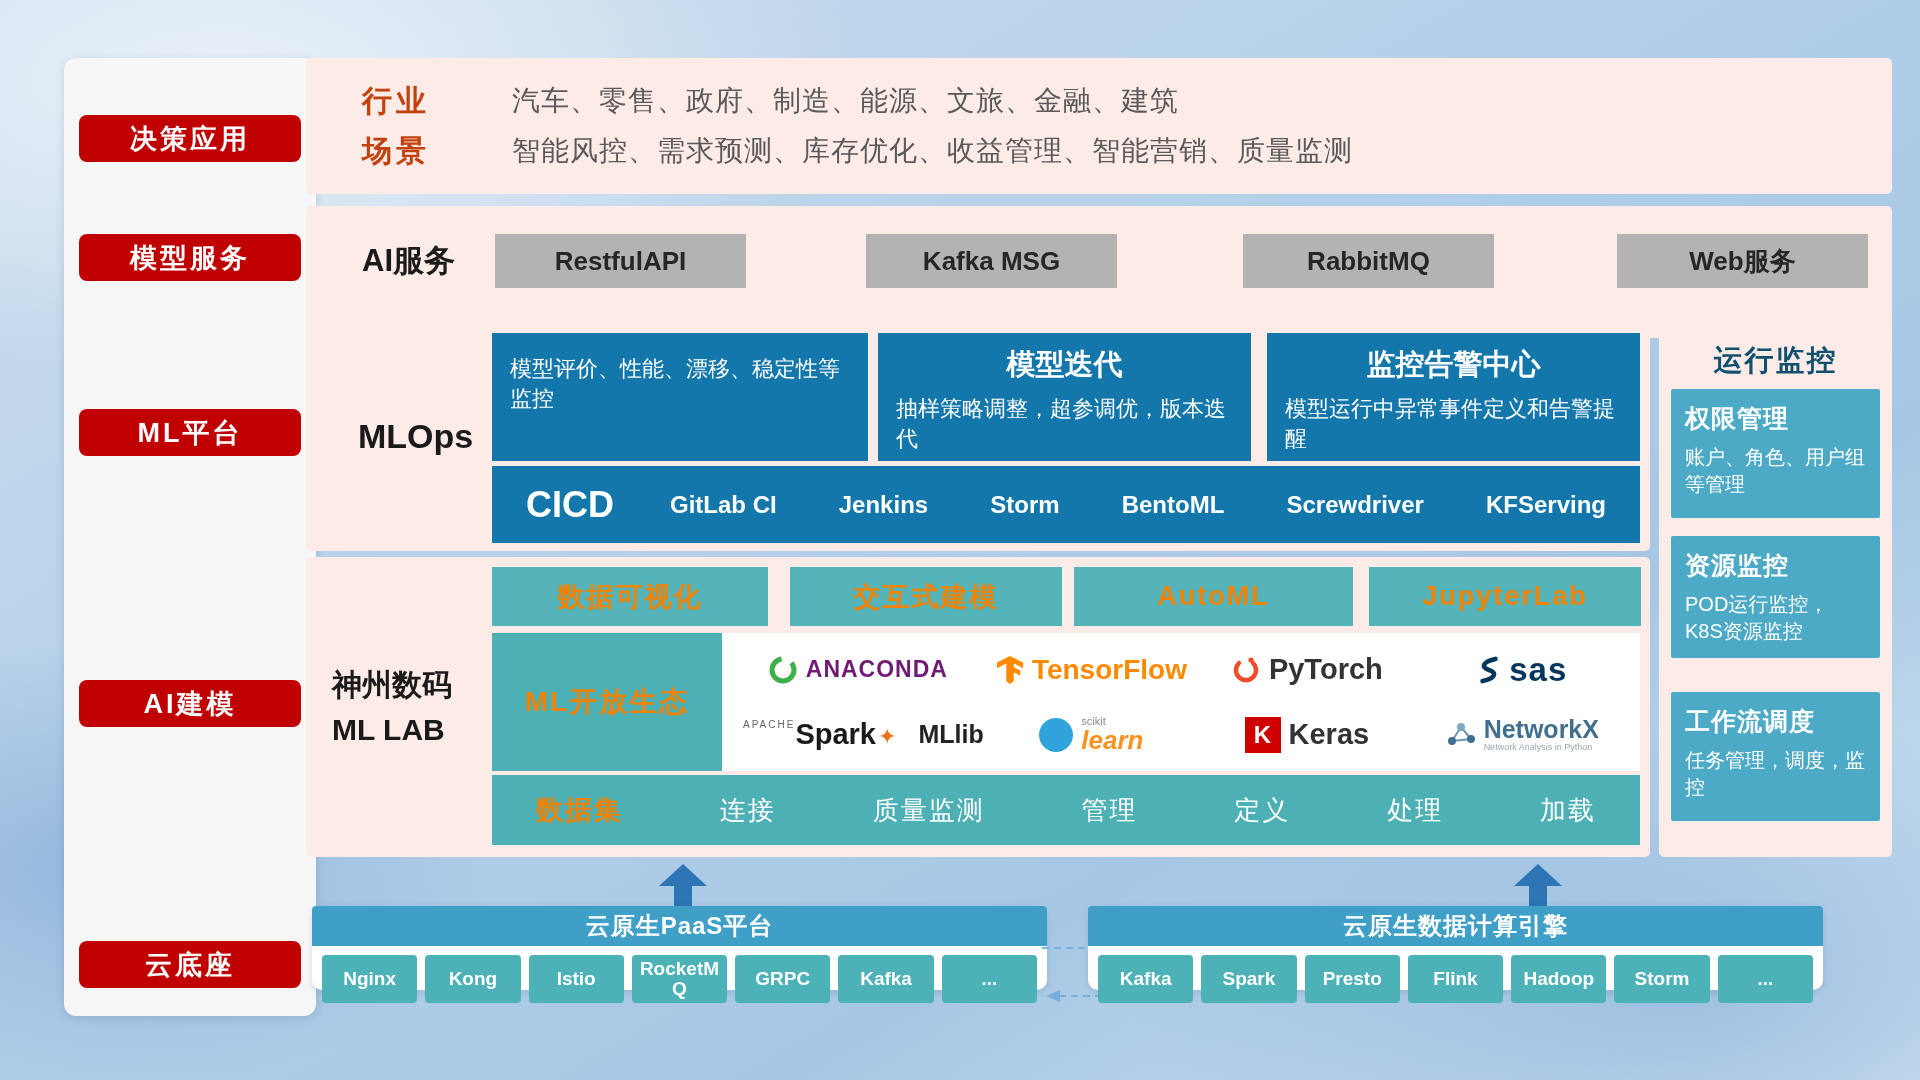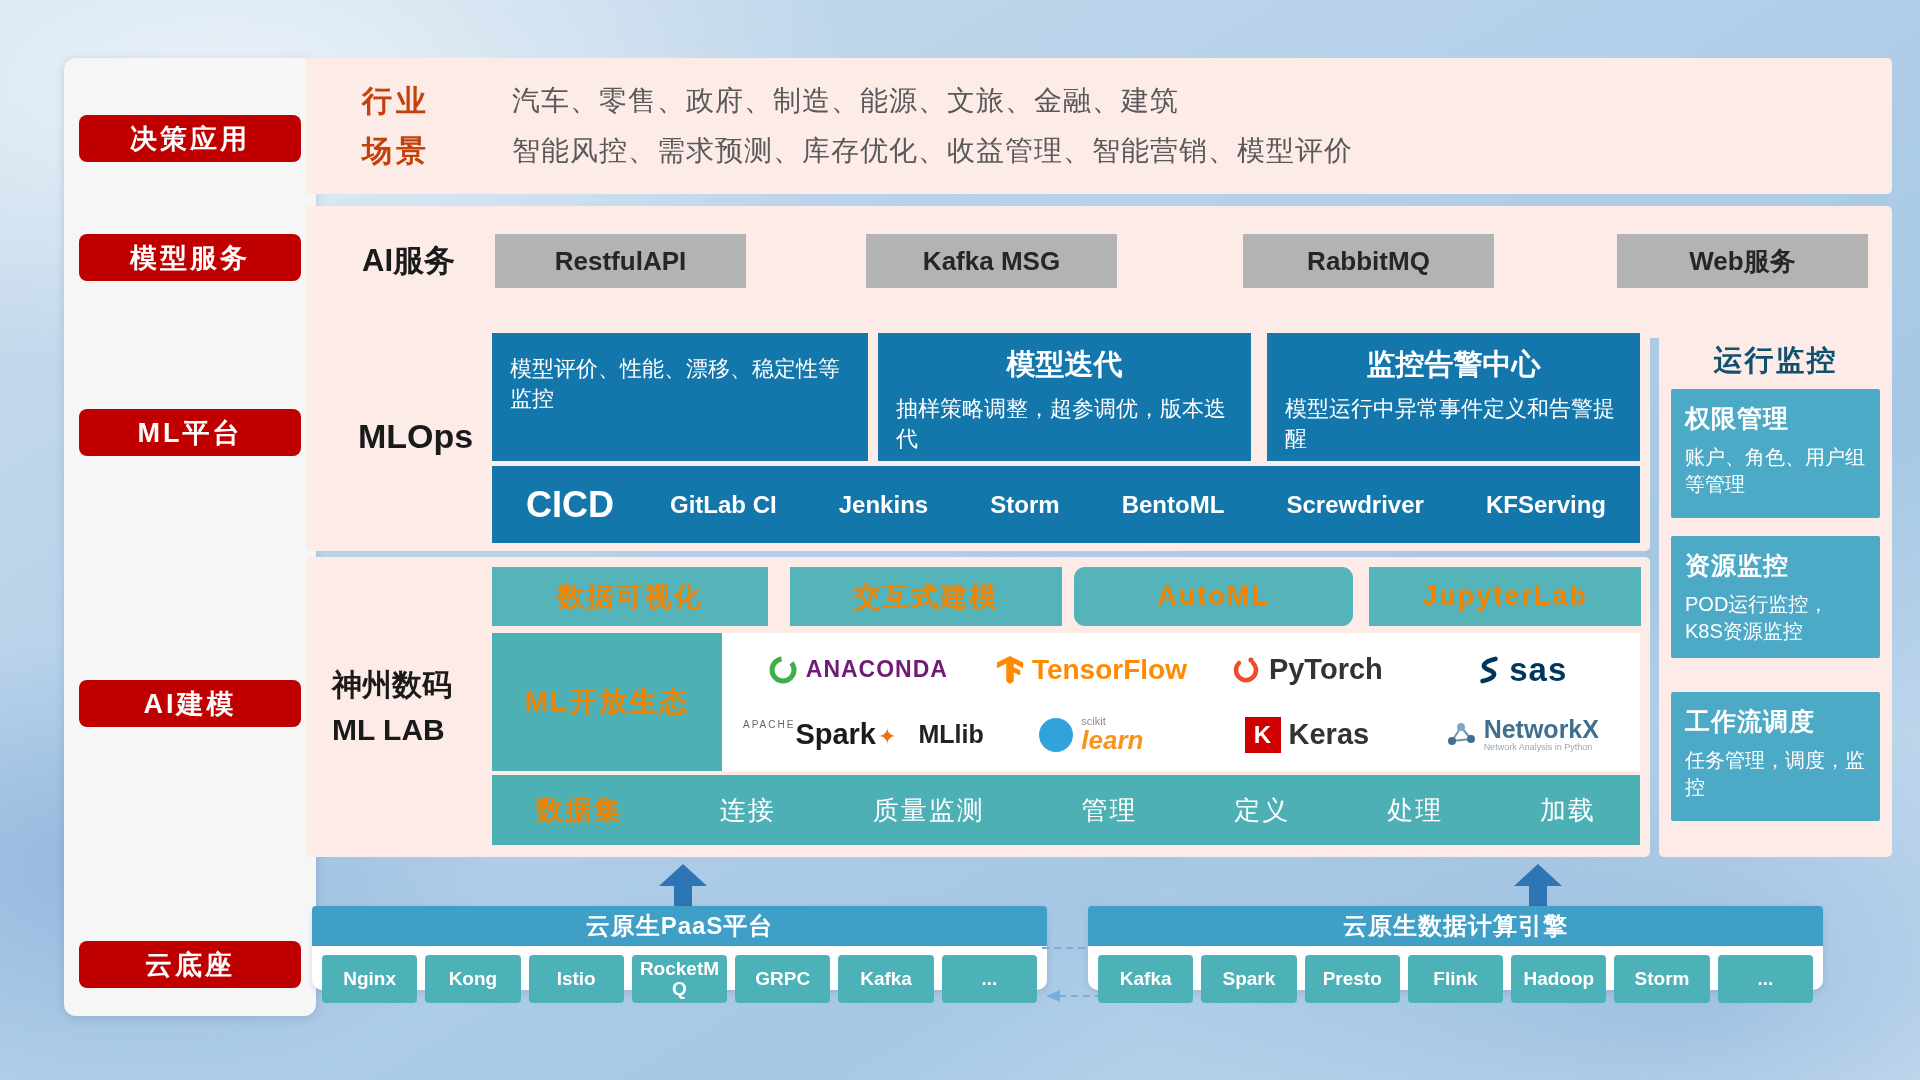--- a/index.html
+++ b/index.html
@@ -91,21 +91,21 @@
     <div class="nav-btn" style="top:883px">云底座</div>
   </aside>
 
   <section class="panel" style="left:306px;top:58px;width:1586px;height:136px;padding-top:18px;box-sizing:border-box;">
     <div class="ind-line" style="padding-left:56px">
       <span class="ind-label">行业</span>
       <span class="ind-text">汽车、零售、政府、制造、能源、文旅、金融、建筑</span>
     </div>
     <div class="ind-line" style="padding-left:56px">
       <span class="ind-label">场景</span>
-      <span class="ind-text">智能风控、需求预测、库存优化、收益管理、智能营销、模型评价</span>
+      <span class="ind-text">智能风控、需求预测、库存优化、收益管理、智能营销、质量监测</span>
     </div>
   </section>
 
   <section class="panel" style="left:306px;top:206px;width:1586px;height:132px;">
     <div class="svc-label">AI服务</div>
     <div class="gray-btn" style="left:189px">RestfulAPI</div>
     <div class="gray-btn" style="left:560px">Kafka MSG</div>
     <div class="gray-btn" style="left:937px">RabbitMQ</div>
     <div class="gray-btn" style="left:1311px">Web服务</div>
   </section>
@@ -155,21 +155,21 @@
   </aside>
 
   <section class="panel" style="left:306px;top:557px;width:1344px;height:300px;">
     <div class="lab-label">
       <span>神州数码</span>
       <span>ML LAB</span>
     </div>
 
     <div class="tool-btn" style="left:186px;width:276px;">数据可视化</div>
     <div class="tool-btn" style="left:484px;width:272px;">交互式建模</div>
-    <div class="tool-btn" style="left:768px;width:279px;border-radius:11px;">AutoML</div>
+    <div class="tool-btn" style="left:768px;width:279px;">AutoML</div>
     <div class="tool-btn" style="left:1063px;width:272px;">JupyterLab</div>
 
     <div class="eco">
       <div class="eco-label">ML开放生态</div>
       <div class="eco-logos">
 
         <div class="logo">
           <svg width="30" height="30" viewBox="0 0 30 30">
               <circle cx="15" cy="15" r="11" fill="none" stroke="#3eb049" stroke-width="5" stroke-dasharray="58 11" stroke-dashoffset="8"></circle>
             </svg>

